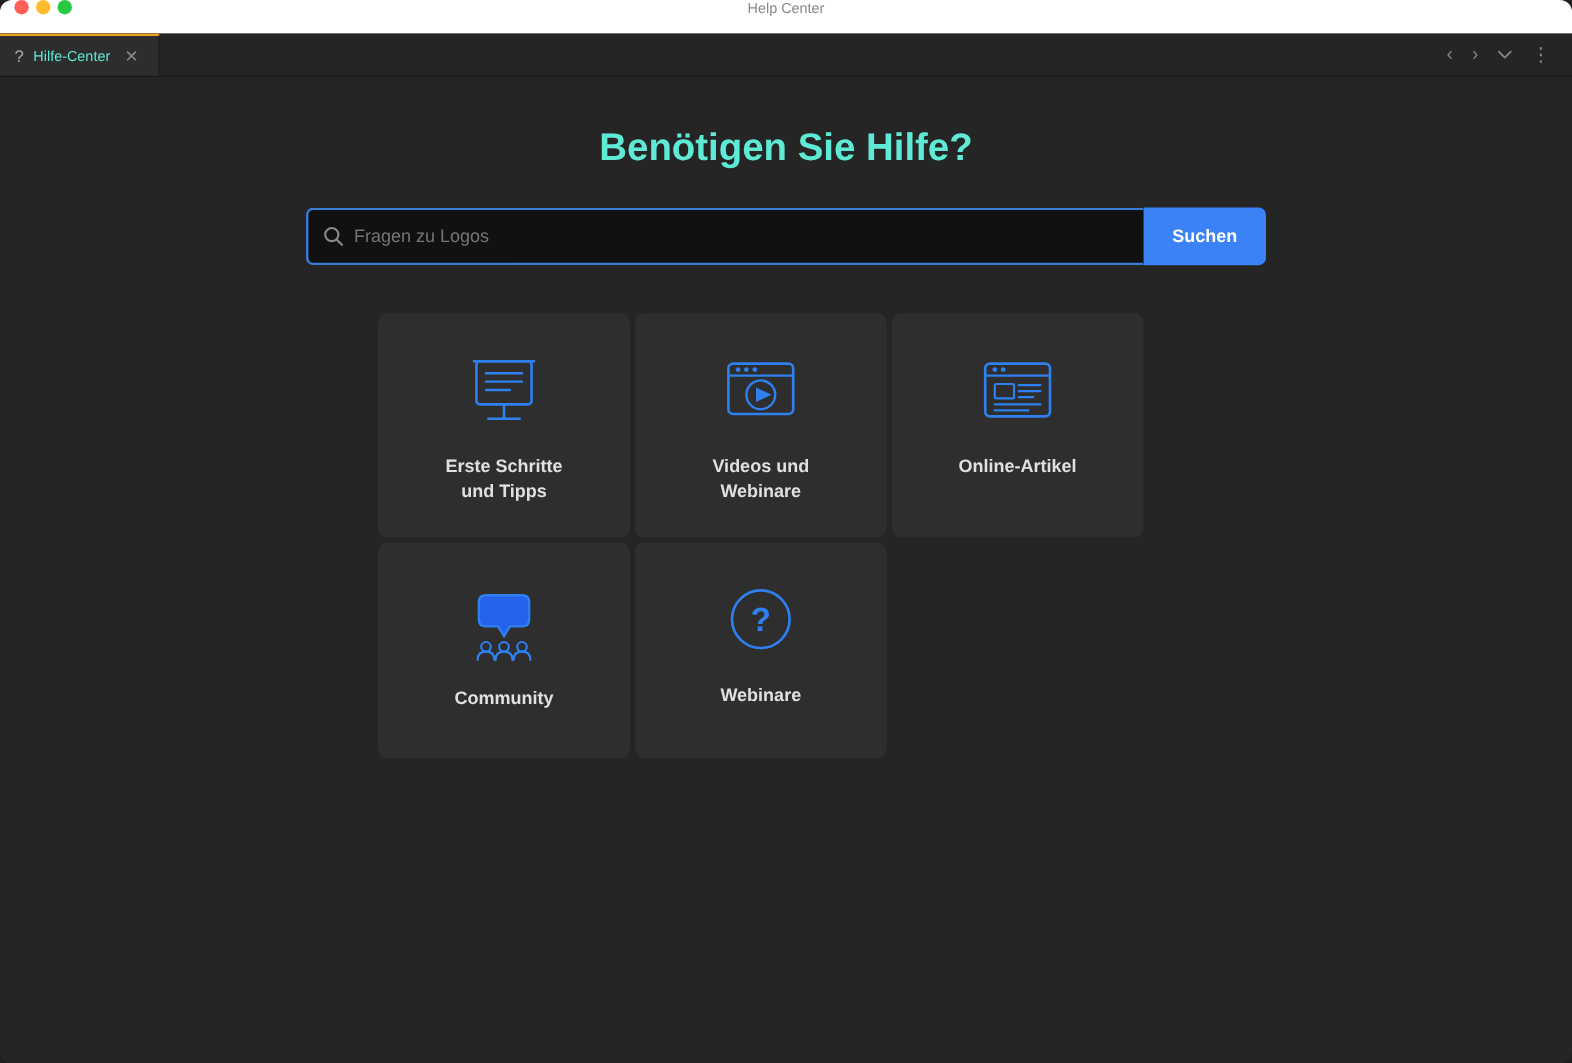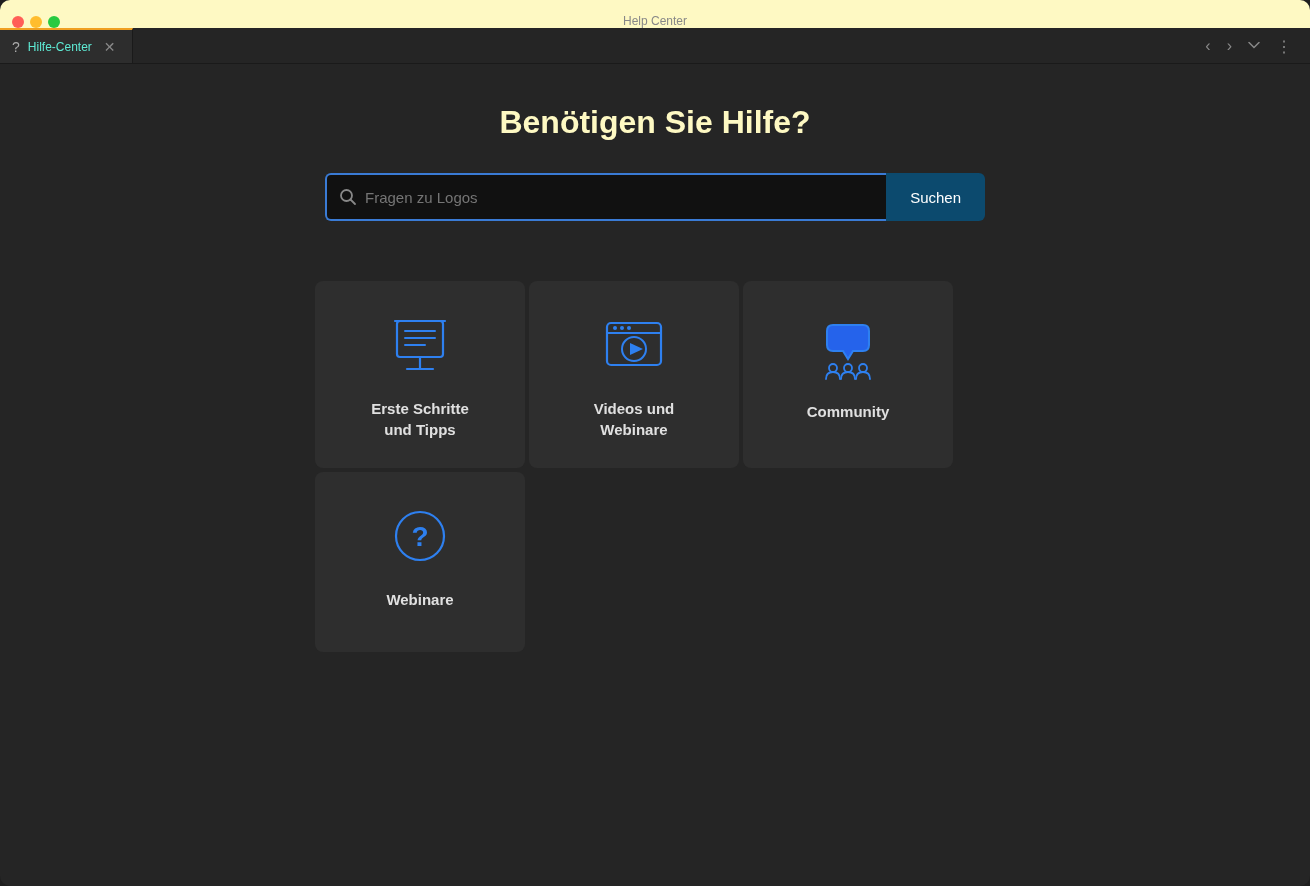--- a/index.html
+++ b/index.html
@@ -13,23 +13,23 @@
       height: 886px;
       background: #1e1e1e;
       font-family: -apple-system, BlinkMacSystemFont, 'Segoe UI', sans-serif;
       overflow: hidden;
       border-radius: 10px;
     }
 
     
     .title-bar {
       height: 28px;
-      background: #fef9c3;
-      display: flex;
-      align-items: flex-end;
+      background: #ffffff;
+      display: flex;
+      align-items: flex-start;
       padding: 0 12px;
       position: relative;
     }
 
     .traffic-lights {
       display: flex;
       gap: 6px;
       align-items: center;
     }
 
@@ -115,31 +115,31 @@
       background: #252525;
       height: calc(886px - 64px);
       display: flex;
       flex-direction: column;
       align-items: center;
       padding: 40px 20px;
       overflow-y: auto;
     }
 
     .page-title {
-      color: #fef9c3;
+      color: #5eead4;
       font-size: 32px;
       font-weight: 700;
       margin-bottom: 32px;
       text-align: center;
     }
 
     .search-bar {
       display: flex;
-      width: 660px;
-      margin-bottom: 60px;
+      width: 800px;
+      margin-bottom: 40px;
       align-items: center;
     }
 
     .search-input-wrapper {
       flex: 1;
       display: flex;
       align-items: center;
       background: #111;
       border: 2px solid #3a7bd5;
       border-right: none;
@@ -157,26 +157,26 @@
       background: none;
       border: none;
       outline: none;
       color: #888;
       font-size: 15px;
       width: 100%;
       height: 44px;
     }
 
     .search-button {
-      background: #0c4a6e;
+      background: #3b82f6;
       color: #fff;
       border: none;
       padding: 0 24px;
       font-size: 15px;
-      font-weight: 400;
+      font-weight: 700;
       border-radius: 0 6px 6px 0;
       cursor: pointer;
       height: 48px;
     }
 
     
     .cards-grid {
       display: grid;
       grid-template-columns: repeat(3, 210px);
       gap: 4px;
@@ -298,20 +298,41 @@
           <circle cx="23" cy="15" r="2" fill="#2e80f0"></circle>
           <circle cx="30" cy="15" r="2" fill="#2e80f0"></circle>
 
           <circle cx="35" cy="36" r="12" stroke="#2e80f0" stroke-width="2" fill="none"></circle>
           <polygon points="31,30 44,36 31,42" fill="#2e80f0"></polygon>
         </svg>
       </div>
       <span class="card-label">Videos und<br>Webinare</span>
     </div>
 
+    <div class="card">
+      <div class="card-icon">
+        <svg width="70" height="65" viewBox="0 0 70 65" fill="none">
+
+          <rect x="8" y="10" width="54" height="44" rx="4" stroke="#2e80f0" stroke-width="2.2" fill="none"></rect>
+
+          <line x1="8" y1="20" x2="62" y2="20" stroke="#2e80f0" stroke-width="2"></line>
+
+          <circle cx="16" cy="15" r="2" fill="#2e80f0"></circle>
+          <circle cx="23" cy="15" r="2" fill="#2e80f0"></circle>
+
+          <rect x="16" y="27" width="16" height="12" rx="1" stroke="#2e80f0" stroke-width="1.8" fill="none"></rect>
+          <line x1="36" y1="28" x2="54" y2="28" stroke="#2e80f0" stroke-width="1.8" stroke-linecap="round"></line>
+          <line x1="36" y1="33" x2="54" y2="33" stroke="#2e80f0" stroke-width="1.8" stroke-linecap="round"></line>
+          <line x1="36" y1="38" x2="48" y2="38" stroke="#2e80f0" stroke-width="1.8" stroke-linecap="round"></line>
+          <line x1="16" y1="44" x2="54" y2="44" stroke="#2e80f0" stroke-width="1.8" stroke-linecap="round"></line>
+          <line x1="16" y1="49" x2="44" y2="49" stroke="#2e80f0" stroke-width="1.8" stroke-linecap="round"></line>
+        </svg>
+      </div>
+      <span class="card-label">Online-Artikel</span>
+    </div>
 
 
     <div class="card">
       <div class="card-icon">
         <svg width="70" height="68" viewBox="0 0 70 68" fill="none">
 
           <path d="M20 12 Q14 12 14 18 L14 32 Q14 38 20 38 L30 38 L35 46 L40 38 L50 38 Q56 38 56 32 L56 18 Q56 12 50 12 Z" stroke="#2e80f0" stroke-width="2" fill="#2563eb"></path>
 
           <circle cx="20" cy="55" r="4" stroke="#2e80f0" stroke-width="1.8" fill="none"></circle>
           <path d="M13 66 Q13 59 20 59 Q27 59 27 66" stroke="#2e80f0" stroke-width="1.8" fill="none" stroke-linecap="round"></path>

